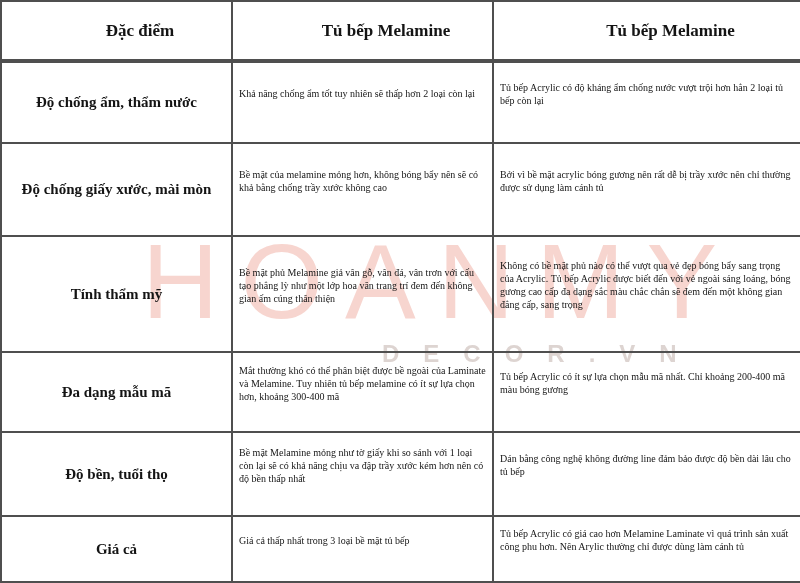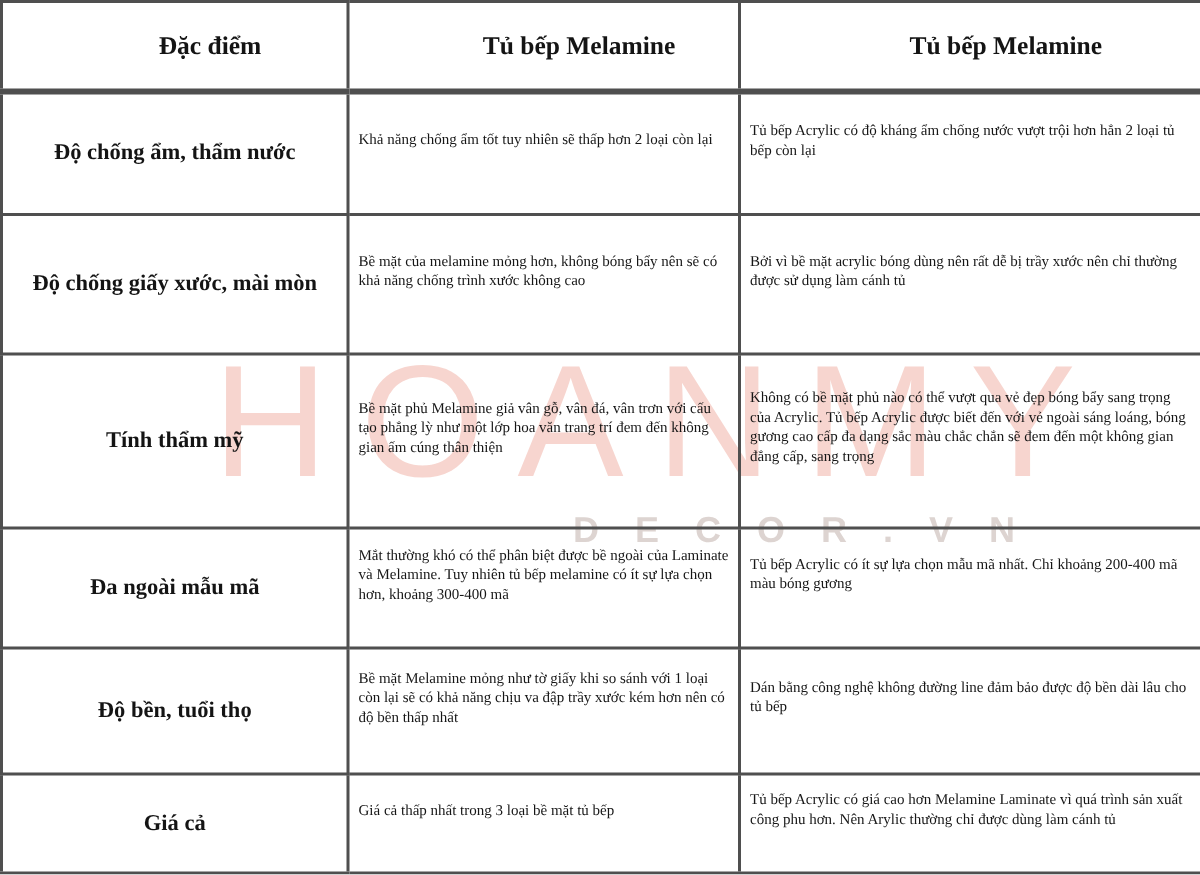--- a/index.html
+++ b/index.html
@@ -115,30 +115,30 @@
       </tr>
     </thead>
     <tbody>
       <tr class="r1">
         <th class="feat">Độ chống ẩm, thẩm nước</th>
         <td class="desc">Khả năng chống ẩm tốt tuy nhiên sẽ thấp hơn 2 loại còn lại</td>
         <td class="desc">Tủ bếp Acrylic có độ kháng ẩm chống nước vượt trội hơn hẳn 2 loại tủ bếp còn lại</td>
       </tr>
       <tr class="r2">
         <th class="feat">Độ chống giấy xước, mài mòn</th>
-        <td class="desc">Bề mặt của melamine mỏng hơn, không bóng bẩy nên sẽ có khả năng chống trình xước không cao</td>
-        <td class="desc">Bởi vì bề mặt acrylic bóng dùng nên rất dễ bị trầy xước nên chỉ thường được sử dụng làm cánh tủ</td>
+        <td class="desc">Bề mặt của melamine mỏng hơn, không bóng bẩy nên sẽ có khả bằng chống trầy xước không cao</td>
+        <td class="desc">Bởi vì bề mặt acrylic bóng gương nên rất dễ bị trầy xước nên chỉ thường được sử dụng làm cánh tủ</td>
       </tr>
       <tr class="r3">
         <th class="feat">Tính thẩm mỹ</th>
         <td class="desc">Bề mặt phủ Melamine giả vân gỗ, vân đá, vân trơn với cấu tạo phẳng lỳ như một lớp hoa văn trang trí đem đến không gian ấm cúng thân thiện</td>
         <td class="desc">Không có bề mặt phủ nào có thể vượt qua vẻ đẹp bóng bẩy sang trọng của Acrylic. Tủ bếp Acrylic được biết đến với vẻ ngoài sáng loáng, bóng gương cao cấp đa dạng sắc màu chắc chắn sẽ đem đến một không gian đẳng cấp, sang trọng</td>
       </tr>
       <tr class="r4">
-        <th class="feat">Đa ngoài mẫu mã</th>
+        <th class="feat">Đa dạng mẫu mã</th>
         <td class="desc">Mắt thường khó có thể phân biệt được bề ngoài của Laminate và Melamine. Tuy nhiên tủ bếp melamine có ít sự lựa chọn hơn, khoảng 300-400 mã</td>
         <td class="desc">Tủ bếp Acrylic có ít sự lựa chọn mẫu mã nhất. Chỉ khoảng 200-400 mã màu bóng gương</td>
       </tr>
       <tr class="r5">
         <th class="feat">Độ bền, tuổi thọ</th>
         <td class="desc">Bề mặt Melamine mỏng như tờ giấy khi so sánh với 1 loại còn lại sẽ có khả năng chịu va đập trầy xước kém hơn nên có độ bền thấp nhất</td>
         <td class="desc">Dán bằng công nghệ không đường line đảm bảo được độ bền dài lâu cho tủ bếp</td>
       </tr>
       <tr class="r6">
         <th class="feat">Giá cả</th>

